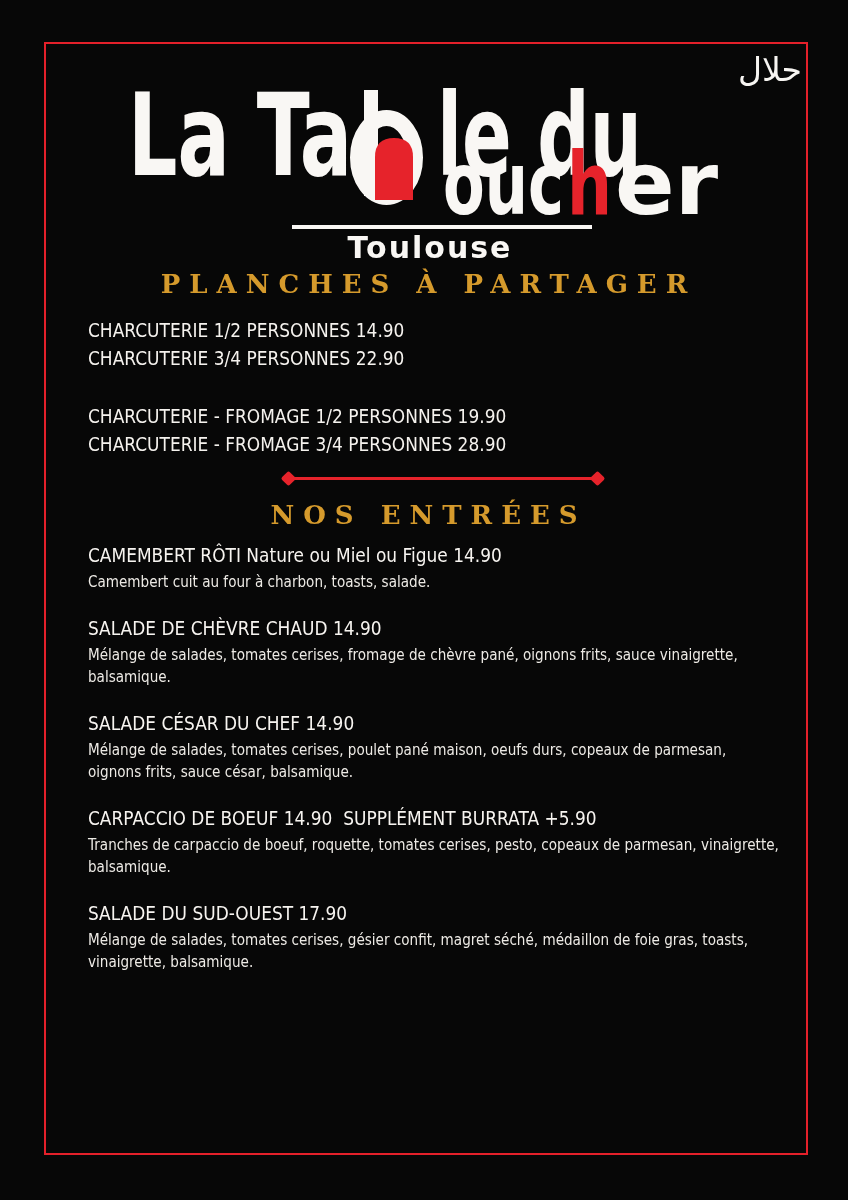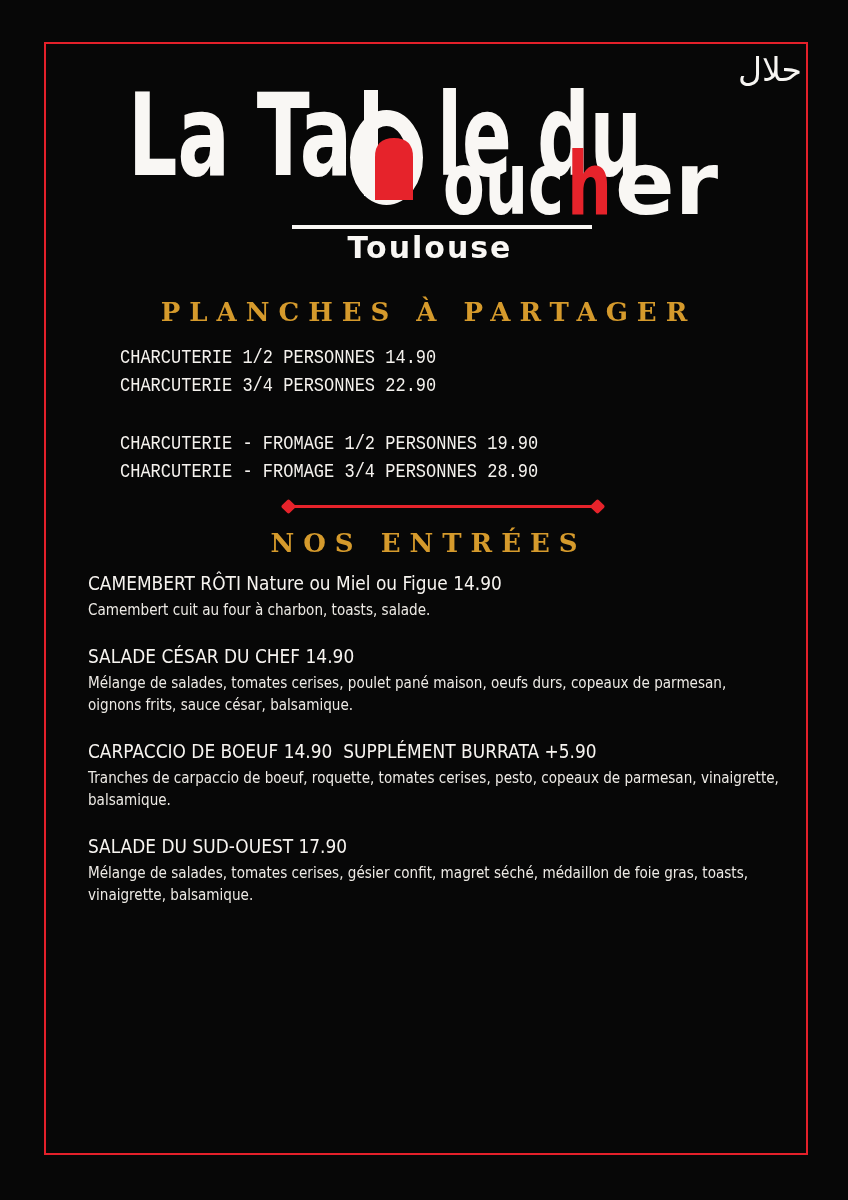--- a/index.html
+++ b/index.html
@@ -17,30 +17,30 @@
     position:absolute; top:50px; right:46px;
     color:#f7f5f2; font-size:33px; font-family:"DejaVu Sans", sans-serif;margin-left:16px;
   }
   .logo-svg { position:absolute; left:44px; top:40px; width:764px; height:235px; }
   .logo-svg text { font-family:"DejaVu Sans", sans-serif; font-weight:700; fill:#f9f7f4; }
   .logo-svg .lg { font-size:114px; }
   .logo-svg .md { font-size:88px; }
   .logo-svg .red { fill:#e6232b; }
   .logo-svg .city { font-size:30px; letter-spacing:2px; }
 
-  .content { position:absolute; left:0; top:291px; width:848px; }
+  .content { position:absolute; left:0; top:263px; width:848px; }
 
   .section-title {
     color:#d59a2c; font-family:"DejaVu Serif", serif; font-weight:700;
     font-size:26px; line-height:31px; letter-spacing:9px;
     text-align:center; padding:6px 0 0 9px; white-space:nowrap;
   }
   .entrees-title { margin-top:10px; }
 
-  .plank-list { margin:16px 0 0 120px;font-family:Liberation Mono, monospace; }
+  .plank-list { margin:16px 0 0 88px; }
   .plank-list p {
     color:#f5f2ee; font-size:20px; line-height:28px;
     transform:scaleX(0.85); transform-origin:0 0; white-space:nowrap;
   }
   .group-gap { height:30px; }
 
   .divider { display:flex; align-items:center; width:320px; margin:14px 0 0 283px; height:12px; }
   .divider .diamond { width:11px; height:11px; background:#e6232b; transform:rotate(45deg); border-radius:2px; flex:0 0 auto; }
   .divider .line { flex:1; height:3px; background:#e6232b; margin:0 -3px; }
 
@@ -101,20 +101,24 @@
     <div class="section-title entrees-title">NOS ENTRÉES</div>
 
     <div class="items">
 
 
       <div class="item">
         <p class="item-name">CAMEMBERT RÔTI Nature ou Miel ou Figue 14.90</p>
         <p class="item-desc">Camembert cuit au four à charbon, toasts, salade.</p>
       </div>
 
+      <div class="item">
+        <p class="item-name">SALADE DE CHÈVRE CHAUD 14.90</p>
+        <p class="item-desc">Mélange de salades, tomates cerises, fromage de chèvre pané, oignons frits, sauce vinaigrette, balsamique.</p>
+      </div>
 
       <div class="item">
         <p class="item-name">SALADE CÉSAR DU CHEF 14.90</p>
         <p class="item-desc">Mélange de salades, tomates cerises, poulet pané maison, oeufs durs, copeaux de parmesan, oignons frits, sauce césar, balsamique.</p>
       </div>
 
       <div class="item">
         <p class="item-name">CARPACCIO DE BOEUF 14.90 &nbsp;SUPPLÉMENT BURRATA +5.90</p>
         <p class="item-desc">Tranches de carpaccio de boeuf, roquette, tomates cerises, pesto, copeaux de parmesan, vinaigrette, balsamique.</p>
       </div>

